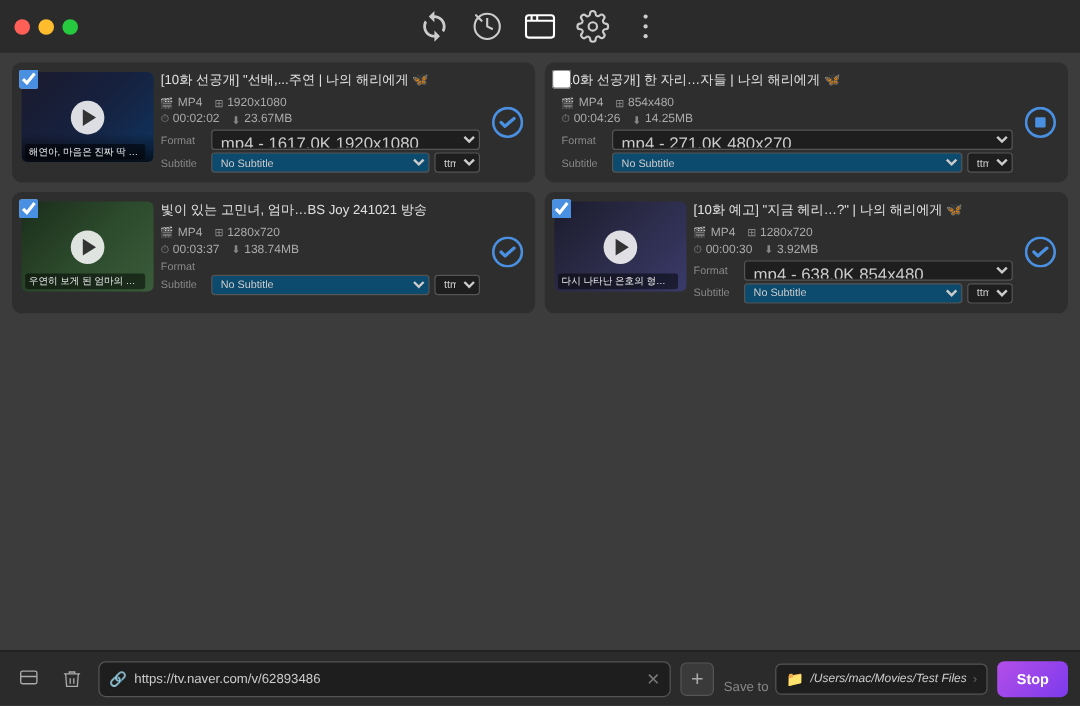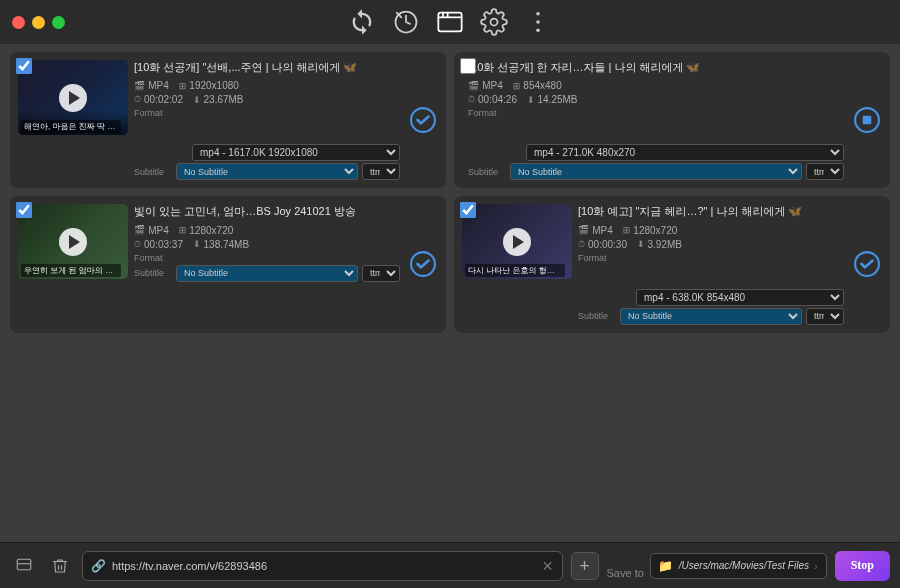--- a/index.html
+++ b/index.html
@@ -191,40 +191,40 @@
       font-size: 10px;
       color: #aaa;
     }
     .meta-icon {
       font-size: 9px;
       color: #888;
     }
 
     .format-row {
       display: flex;
+      align-items: center;
       margin-bottom: 2px;
-      gap: 20px;
+      gap: 4px;
     }
     .format-label {
       font-size: 9px;
       color: #888;
       width: 38px;
       flex-shrink: 0;
     }
     .format-select {
       flex: 1;
       background: #1e1e1e;
       border: 1px solid #555;
       border-radius: 3px;
       color: #ccc;
-      font-size: 10px;
+      font-size: 14px;
       padding: 1px 3px;
       height: 17px;
       cursor: pointer;
-      margin-top: 36px;
     }
 
     .subtitle-row {
       display: flex;
       align-items: center;
       gap: 4px;
     }
     .subtitle-label {
       font-size: 9px;
       color: #888;
@@ -385,21 +385,20 @@
       background: linear-gradient(135deg, #b44fe8, #7c3aed);
       border: none;
       border-radius: 6px;
       color: white;
       font-size: 12px;
       font-weight: 600;
       padding: 0 16px;
       height: 30px;
       cursor: pointer;
       white-space: nowrap;
-      font-family: Liberation Serif, serif;
     }
   </style>
 </head>
 <body>
 
 <div class="titlebar">
   <div class="traffic-lights">
     <div class="traffic-light tl-red"></div>
     <div class="traffic-light tl-yellow"></div>
     <div class="traffic-light tl-green"></div>

